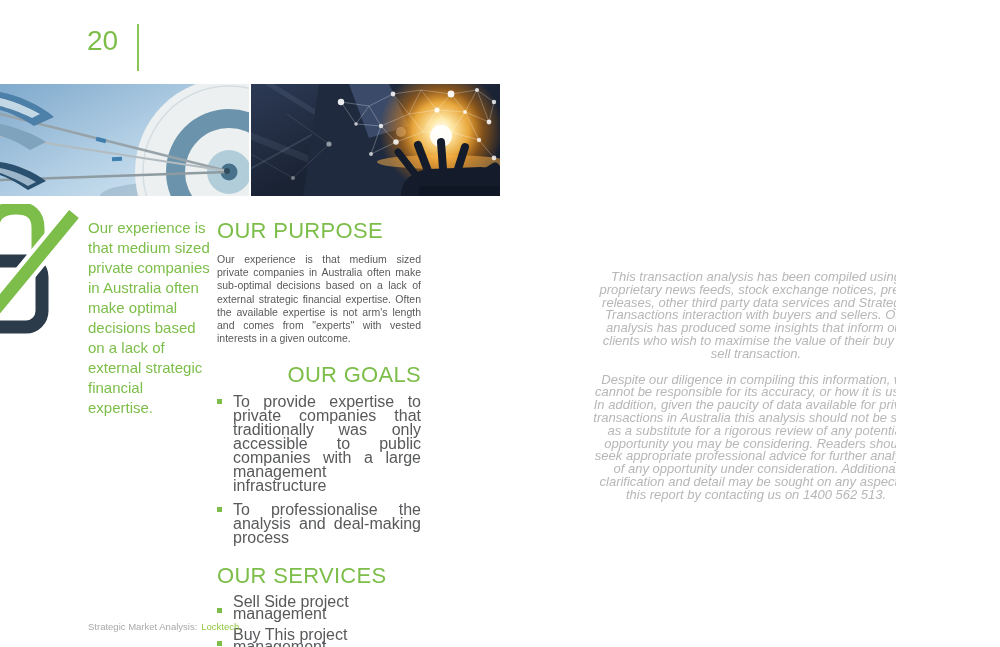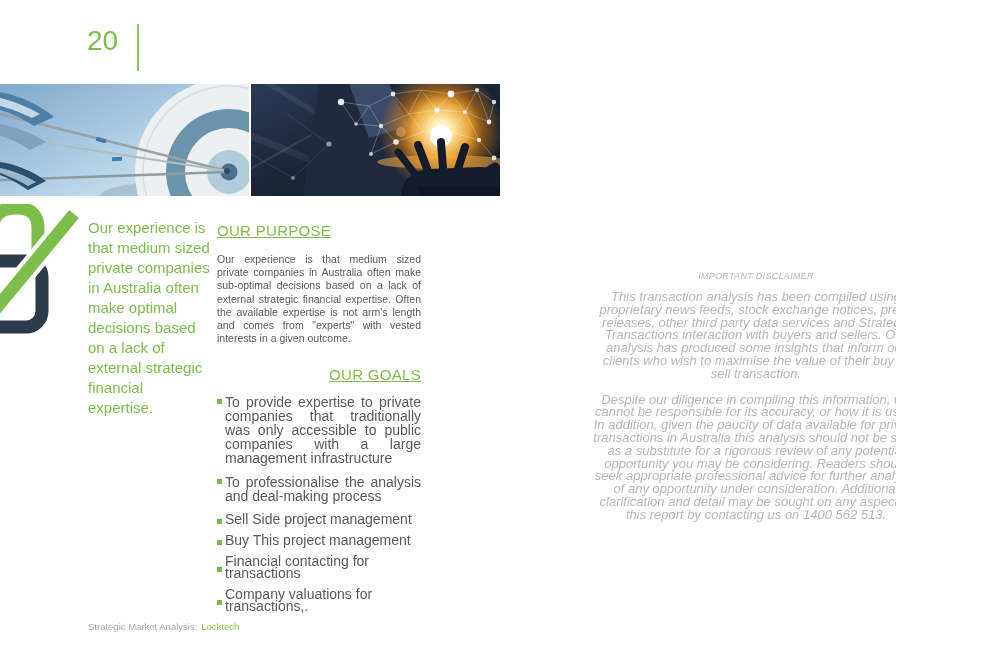--- a/index.html
+++ b/index.html
@@ -31,33 +31,33 @@
   .logo{position:absolute;left:0;top:204px;width:80px;height:132px;}
   .logo svg{display:block;}
   
   .quote{
     position:absolute;left:88px;top:218px;width:122px;margin:0;
     font-size:15px;line-height:20px;color:var(--green);font-weight:400;
   }
   
   .main-col{position:absolute;left:217px;top:219px;width:204px;}
   .section-heading{
-    margin:0;font-size:15px;line-height:23px;color:var(--green);
-    font-weight:400;letter-spacing:.3px;text-decoration:underline;
+    margin:0;font-size:22px;line-height:23px;color:var(--green);
+    font-weight:400;letter-spacing:.3px;
   }
   .body-text{
     margin:11px 0 0;font-size:10.5px;line-height:13.2px;color:var(--body-text);
     text-align:justify;
   }
   .heading-goals{margin-top:18px;text-align:right;}
   .heading-services{margin-top:19px;}
   ul.bullet-list{list-style:none;margin:9px 0 0;padding:0;}
   ul.bullet-list li{
-    display:flex;gap:3px;align-items:flex-start;
-    font-size:14px;line-height:14px;color:var(--body-text);
+    display:flex;gap:11px;align-items:flex-start;
+    font-size:16px;line-height:14px;color:var(--body-text);
   }
   ul.goals li{margin-bottom:10px;}
   ul.goals .li-text{text-align:justify;}
   ul.services li{margin-bottom:9px;line-height:12px;align-items:center;}
   .bullet{width:5px;height:5px;background:var(--green);flex:none;margin-top:4px;}
   
   .disclaimer{
     position:absolute;left:593px;top:271px;width:326px;text-align:center;
     font-style:italic;color:var(--muted);
   }
@@ -206,20 +206,21 @@
       <li>
         <span class="bullet"></span>
         <span class="li-text">To provide expertise to private companies that traditionally was only accessible to public companies with a large management infrastructure</span>
       </li>
       <li>
         <span class="bullet"></span>
         <span class="li-text">To professionalise the analysis and deal-making process</span>
       </li>
     </ul>
 
+    <h2 class="section-heading heading-services">OUR SERVICES</h2>
     <ul class="bullet-list services">
       <li>
         <span class="bullet"></span>
         <span class="li-text">Sell Side project management</span>
       </li>
       <li>
         <span class="bullet"></span>
         <span class="li-text">Buy This project management</span>
       </li>
       <li>
@@ -227,21 +228,20 @@
         <span class="li-text">Financial contacting for transactions</span>
       </li>
       <li>
         <span class="bullet"></span>
         <span class="li-text">Company valuations for transactions,.</span>
       </li>
     </ul>
   </div>
 
   <aside class="disclaimer">
-    <h3>IMPORTANT DISCLAIMER</h3>
     <p>This transaction analysis has been compiled using proprietary news feeds, stock exchange notices, press releases, other third party data services and Strategic Transactions interaction with buyers and sellers. Our analysis has produced some insights that inform our clients who wish to maximise the value of their buy or sell transaction.</p>
     <p>Despite our diligence in compiling this information, we cannot be responsible for its accuracy, or how it is used. In addition, given the paucity of data available for private transactions in Australia this analysis should not be seen as a substitute for a rigorous review of any potential opportunity you may be considering. Readers should seek appropriate professional advice for further analysis of any opportunity under consideration. Additional clarification and detail may be sought on any aspect of this report by contacting us on 1400 562 513.</p>
   </aside>
 
   <footer class="footer">
     <span class="footer-label">Strategic Market Analysis:</span><span class="footer-brand">Locktech</span>
   </footer>
 
 </div>
 

